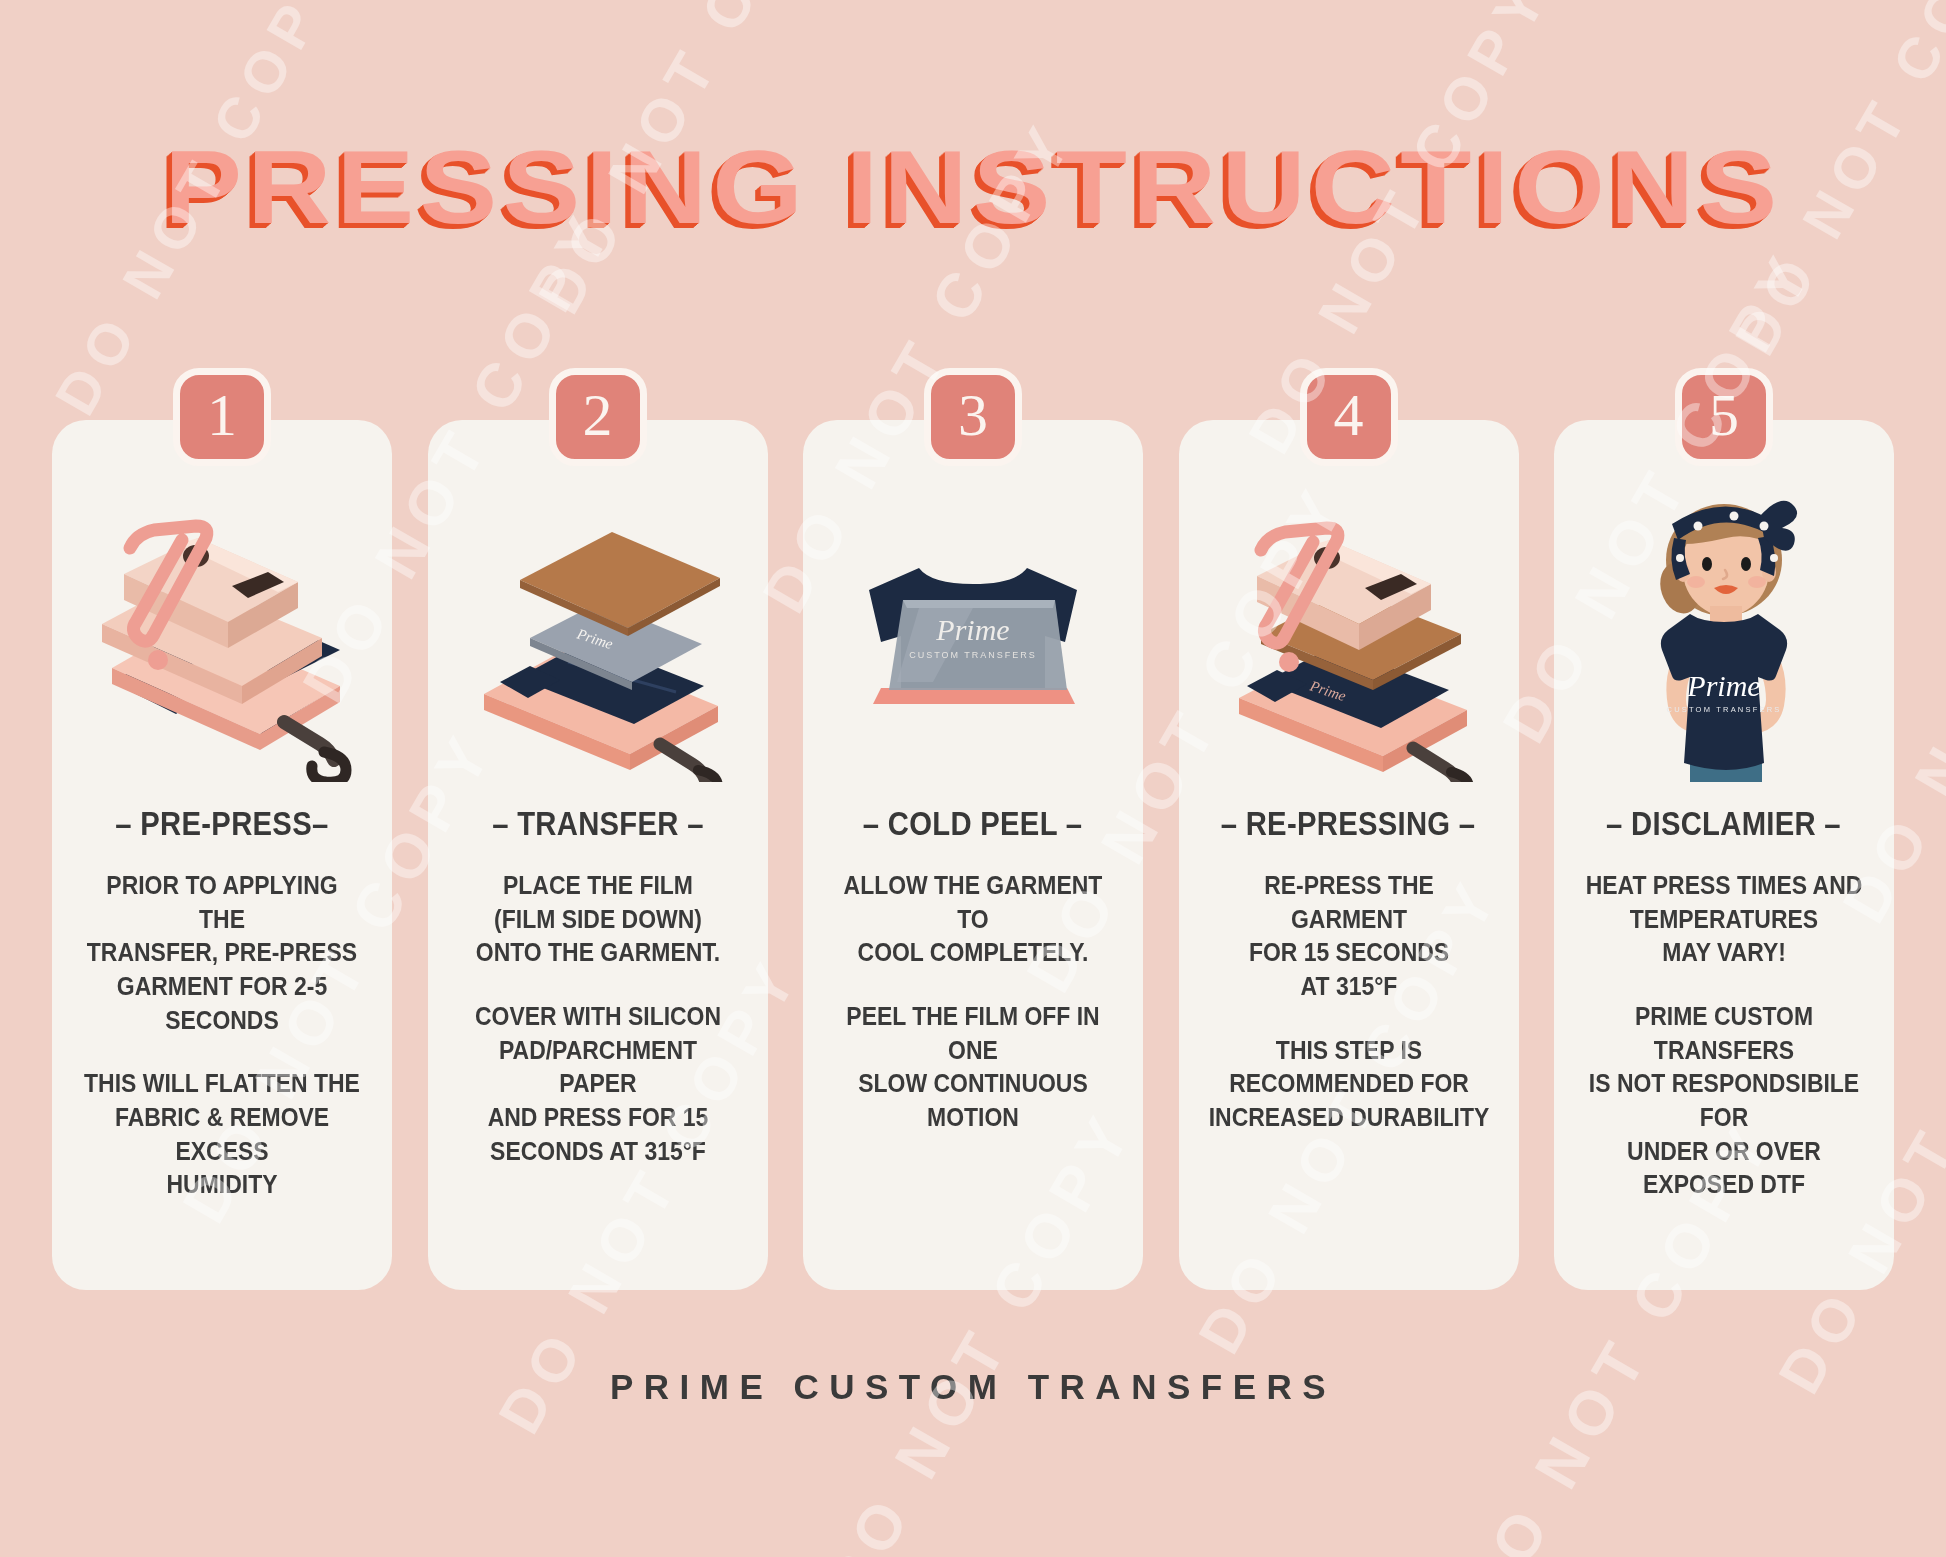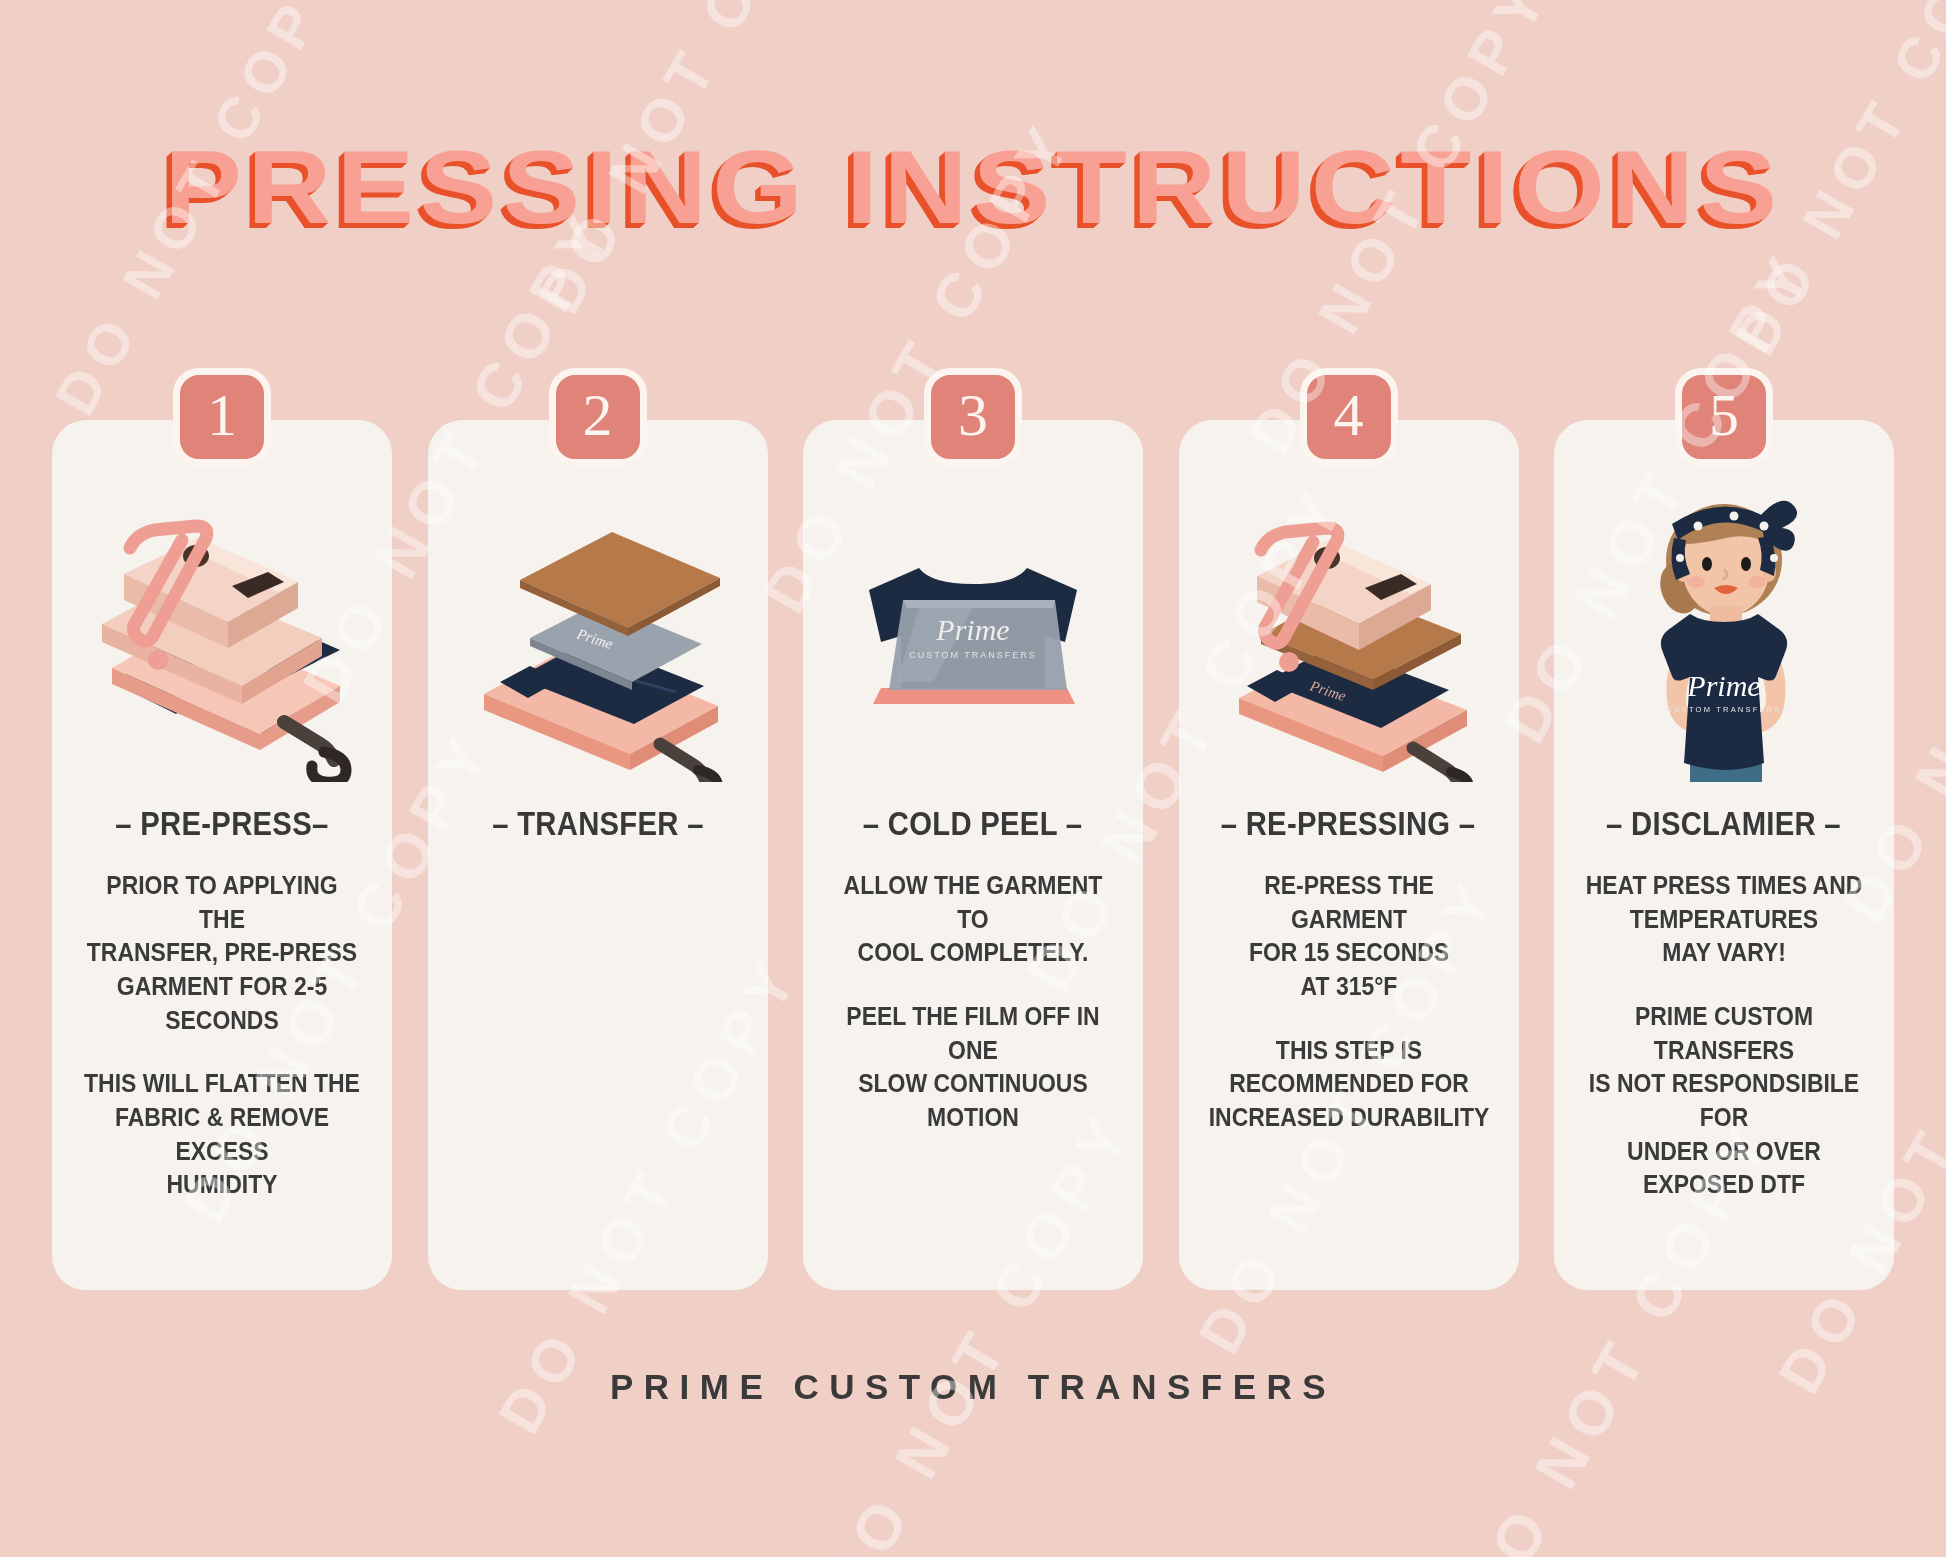--- a/index.html
+++ b/index.html
@@ -260,20 +260,29 @@
 
           <polygon points="72,98 164,50 272,96 180,146" fill="#B5794A"></polygon>
           <polygon points="72,98 72,106 180,154 180,146" fill="#95613A"></polygon>
           <polygon points="180,146 180,154 272,104 272,96" fill="#8C5A34"></polygon>
 
           <path d="M212 262 l32 20 q10 6 13 15" stroke="#4A403C" stroke-width="13" fill="none" stroke-linecap="round"></path>
           <path d="M250 288 q20 4 20 17" stroke="#2F2724" stroke-width="10" fill="none" stroke-linecap="round"></path>
         </svg>
       </div>
       <div class="card-heading">– TRANSFER –</div>
+      <div class="card-body">
+        <p class="para">PLACE THE FILM
+(FILM SIDE DOWN)
+ONTO THE GARMENT.</p>
+        <p class="para">COVER WITH SILICON
+PAD/PARCHMENT PAPER
+AND PRESS FOR 15
+SECONDS AT 315°F</p>
+      </div>
     </div>
 
     <div class="card">
       <div class="badge">
         <span class="badge-num">3</span>
       </div>
       <div class="illus">
         <svg viewBox="0 0 300 300" width="300" height="300" aria-hidden="true">
 
           <path d="M46 108 L96 86 q12 16 54 16 q42 0 54 -16 L254 108 L242 160 L222 154 L222 214 L78 214 L78 154 L58 160 Z" fill="#1C2A42"></path>

